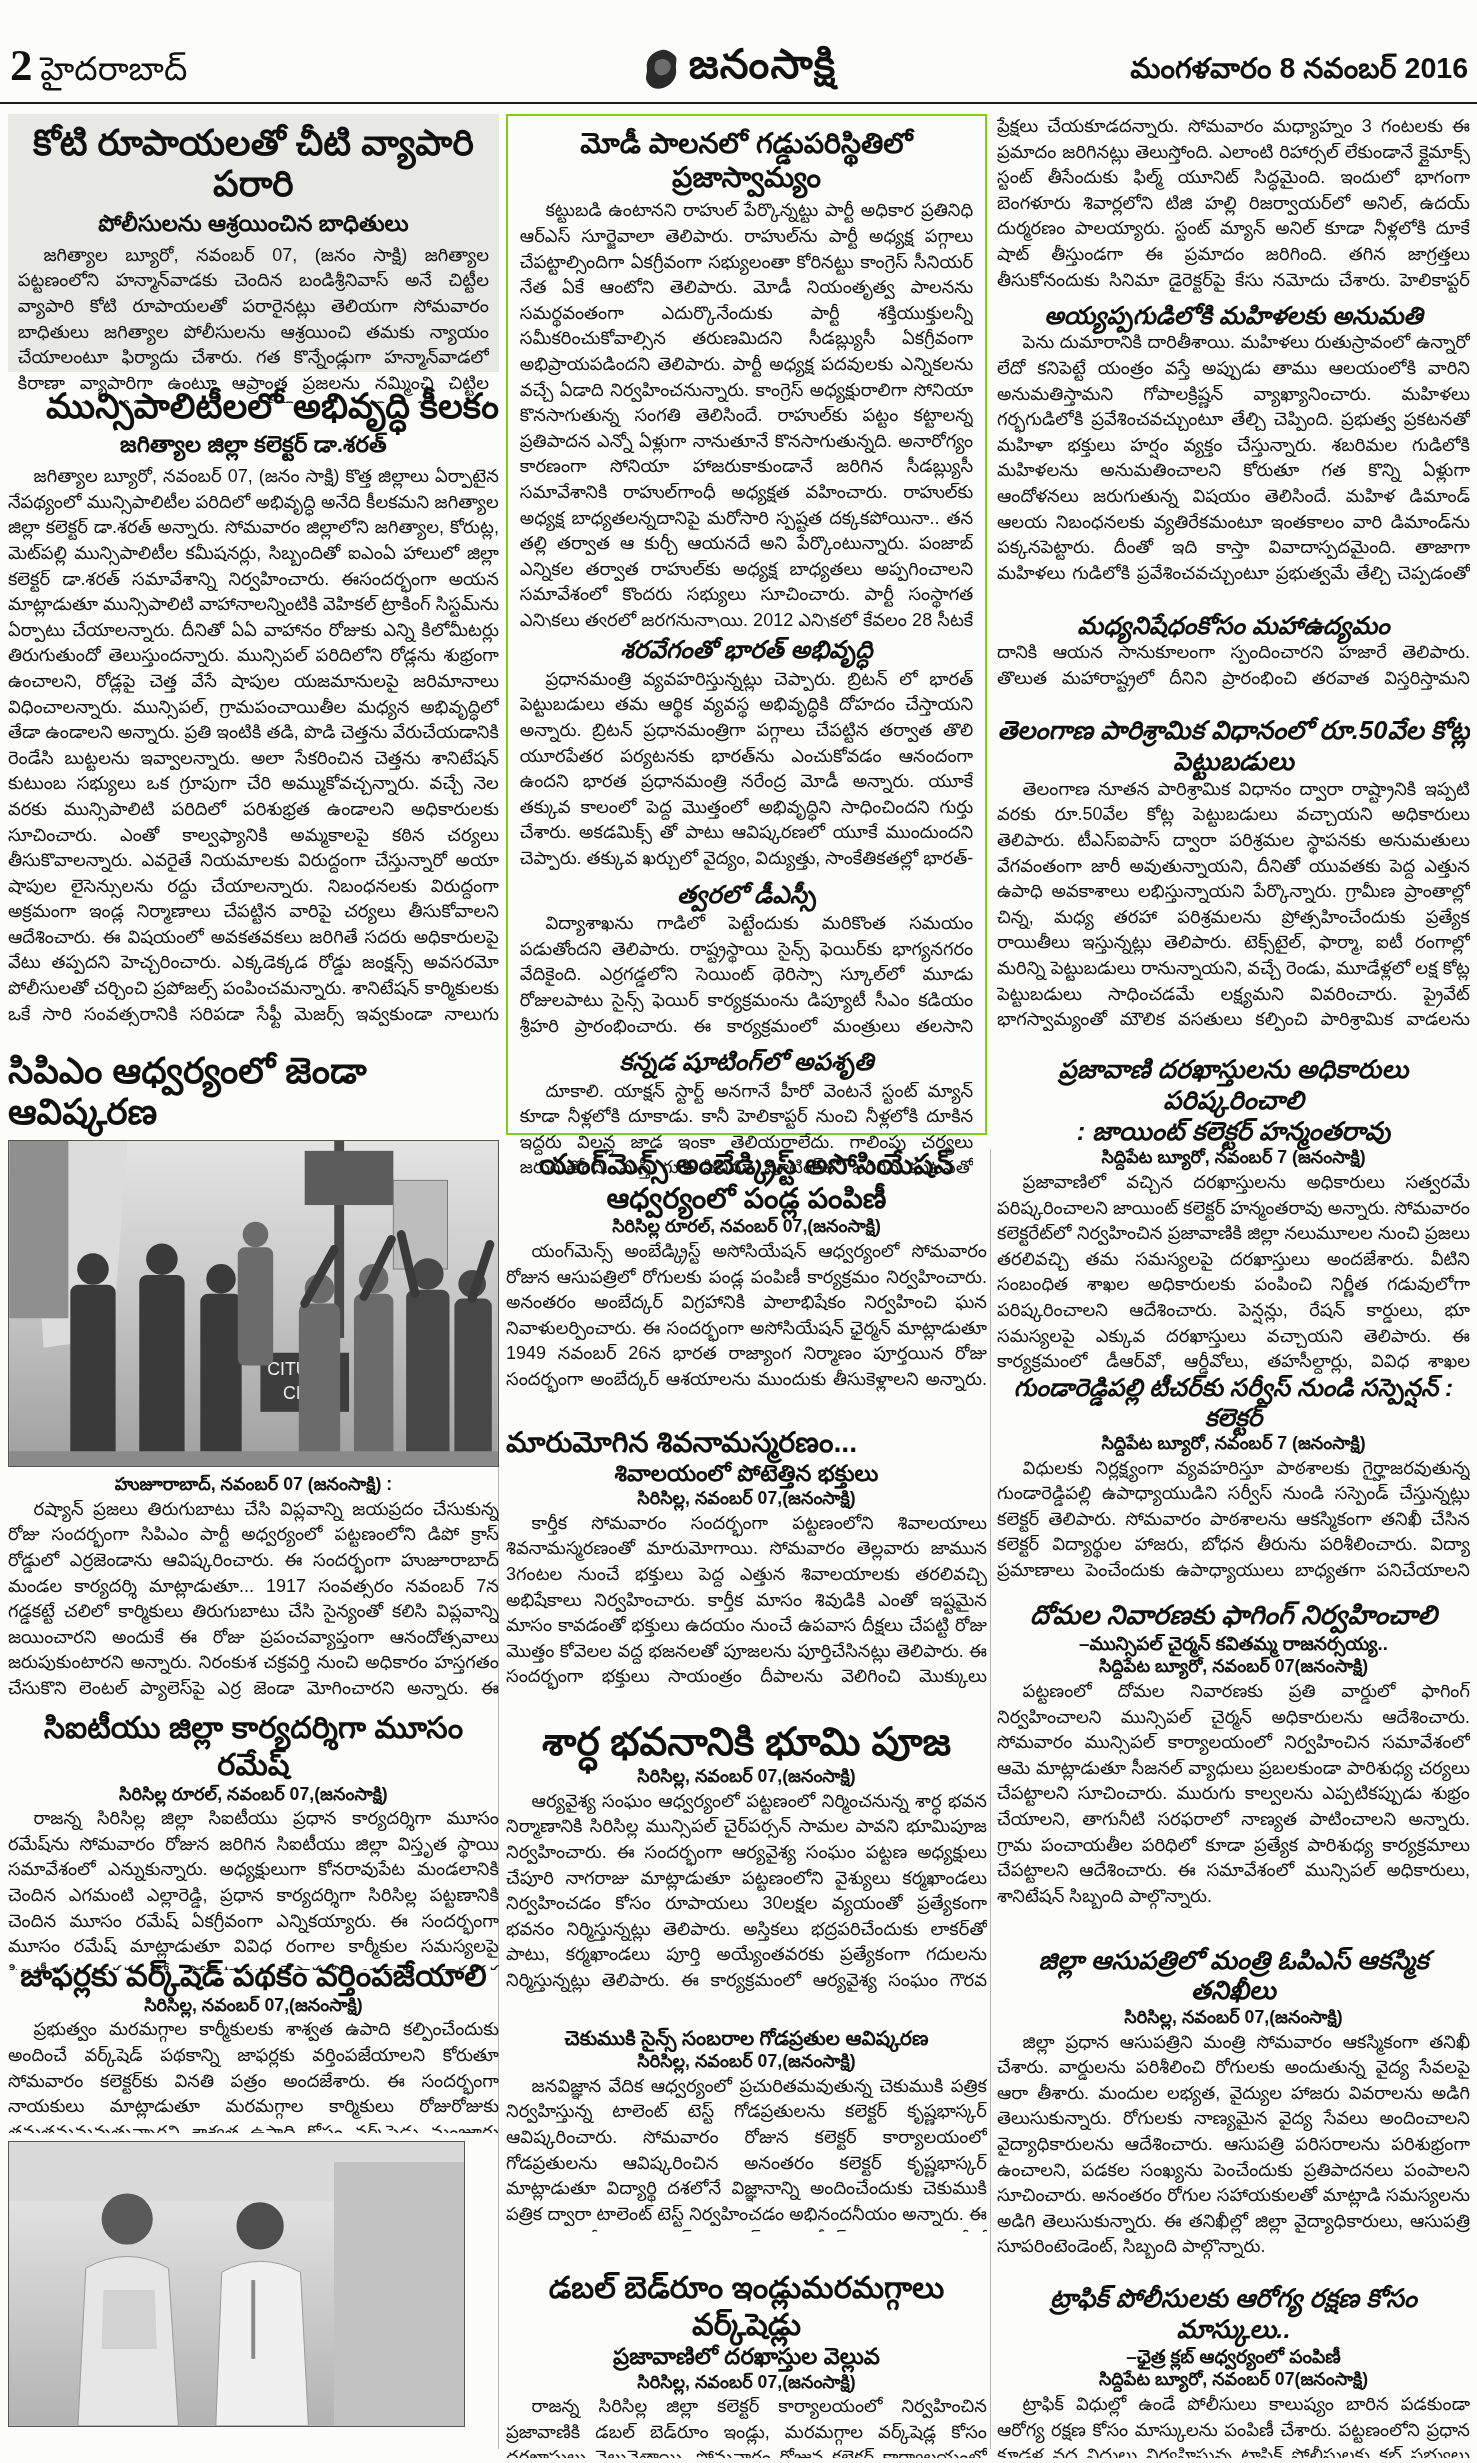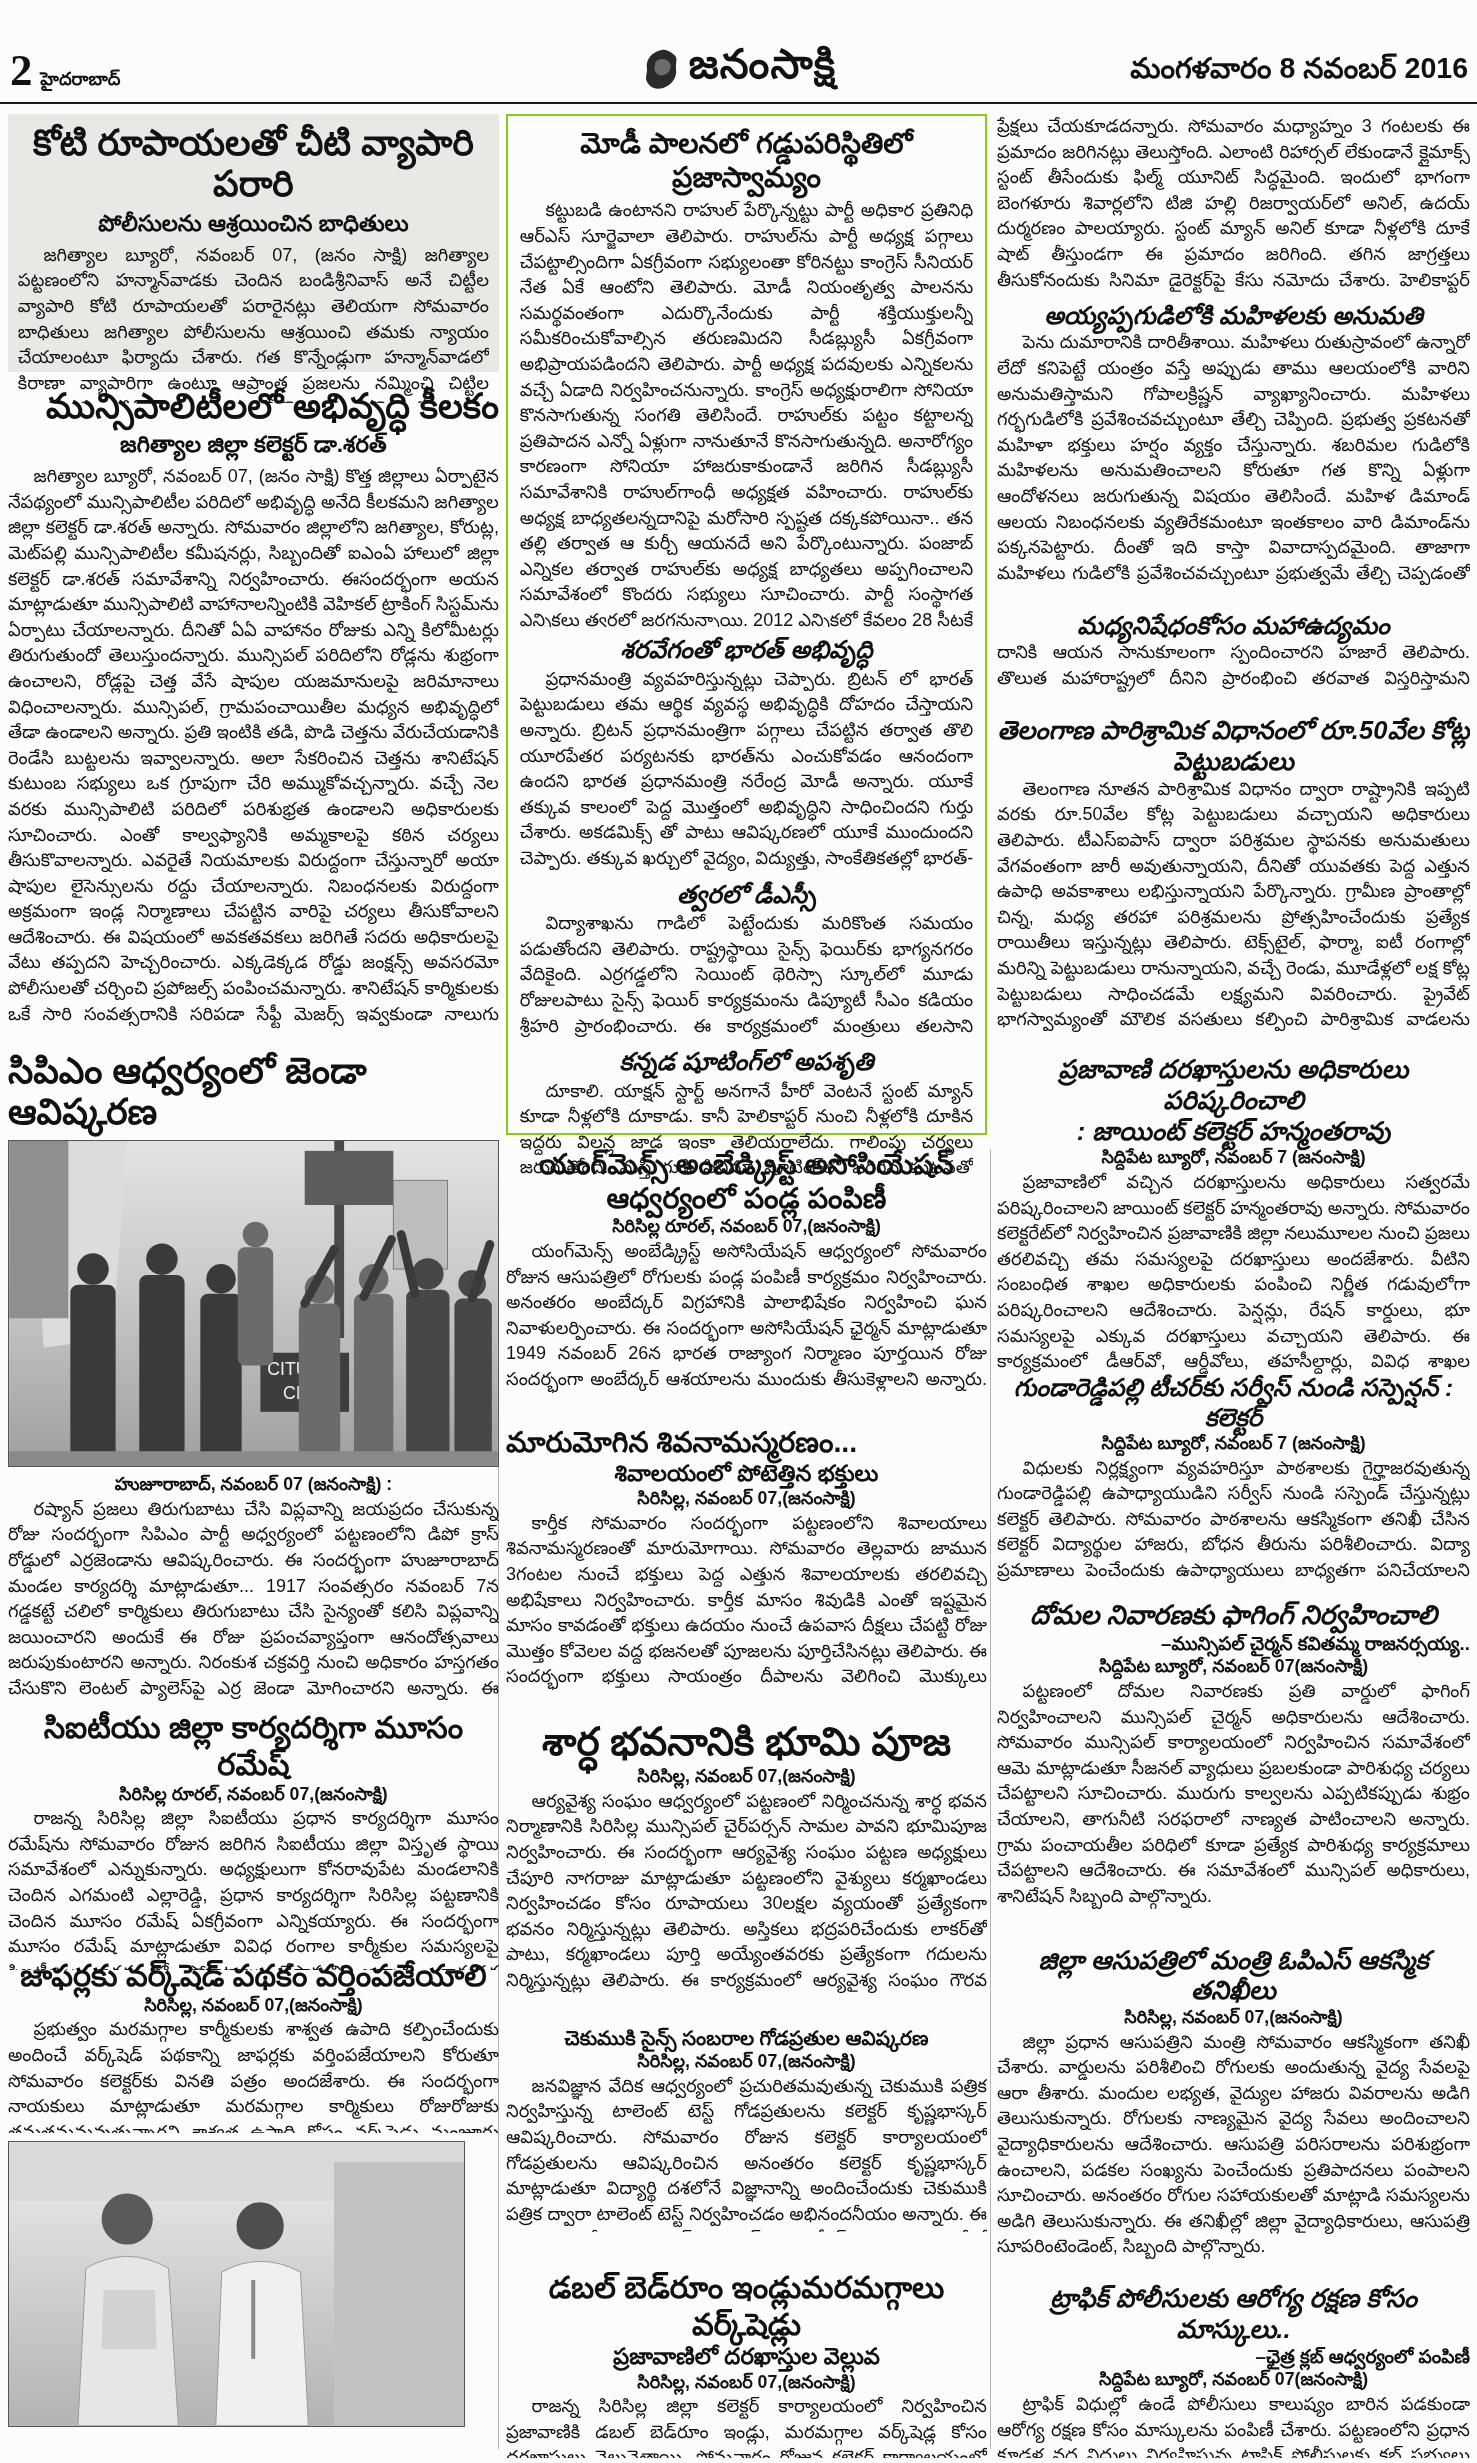--- a/index.html
+++ b/index.html
@@ -2,39 +2,39 @@
 <html><head>
 <meta charset="utf-8">
 <style>
   html,body{margin:0;padding:0;background:#9a9a9a;}
   .page{position:relative;width:1478px;height:2464px;background:#fcfcfa;margin:0 auto;
         font-family:"Liberation Sans",sans-serif;color:#111;overflow:hidden;}
   
   .hdr{position:absolute;left:0;top:0;width:1478px;height:104px;border-bottom:2px solid #1a1a1a;box-sizing:border-box;}
   .hdr-left{position:absolute;left:9.9px;bottom:5.9px;display:flex;align-items:baseline;gap:7.9px;}
   .pageno{font-size:45px;font-weight:bold;font-family:"Liberation Serif",serif;}
-  .edition{font-size:18px;font-weight:bold;text-align:right;}
+  .edition{font-size:33px;font-weight:normal;text-align:right;}
   .masthead{position:absolute;left:50%;transform:translateX(-50%);bottom:3.9px;display:flex;align-items:center;gap:7.9px;}
   .masthead-name{font-size:41px;font-weight:bold;letter-spacing:1px;}
   .hdr-date{position:absolute;right:9.9px;bottom:9.9px;font-size:28.6px;font-weight:bold;}
   
   .col{position:absolute;top:114px;}
   .col-left{left:7.9px;width:491px;height:2344px;overflow:hidden;}
   .col-center{left:506px;width:481px;height:2344px;overflow:hidden;}
   .col-right{left:997px;width:473px;height:2344px;overflow:hidden;}
   .vrule{position:absolute;width:1px;background:#b5b5b5;}
   
   .body-txt{font-size:18px;line-height:25.6px;text-align:justify;text-indent:25.6px;overflow:hidden;}
   .h-xl{font-size:39px;font-weight:bold;text-align:center;line-height:1.15;}
   .h-lg{font-size:33px;font-weight:bold;text-align:right;line-height:1.15;}
   .h-md{font-size:28.6px;font-weight:bold;text-align:center;line-height:1.2;}
   .h-sm{font-size:24.6px;font-weight:bold;text-align:center;line-height:1.2;font-style:italic;}
   .subhead{font-size:22.7px;font-weight:bold;text-align:center;line-height:1.25;}
   .dateline{font-size:17.7px;font-weight:bold;text-align:center;line-height:23.6px;}
-  .attr{font-size:18.7px;font-weight:bold;text-align:right;line-height:23.6px;}
+  .attr{font-size:18.7px;font-weight:bold;text-align:center;line-height:23.6px;}
   .art{margin-bottom:13.8px;}
   .gray-box{background:#e8e8e5;padding:7.9px 9.9px;box-sizing:border-box;}
   .news-box{border:2px solid #84cc16;padding:9.9px 11.8px;box-sizing:border-box;}
   .photo-frame{border:1px solid #555;background:#cfcfcf;overflow:hidden;}
   svg{display:block;}
 </style>
 </head>
 <body>
 
 <div class="page">

